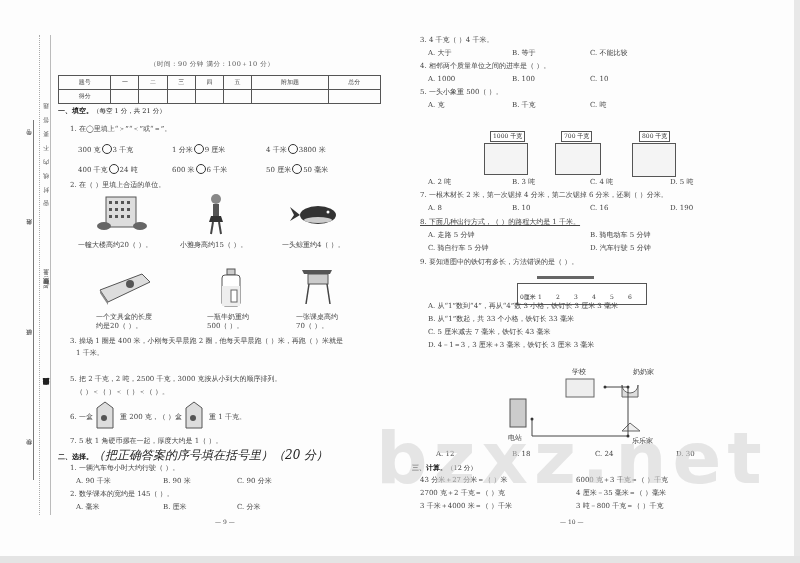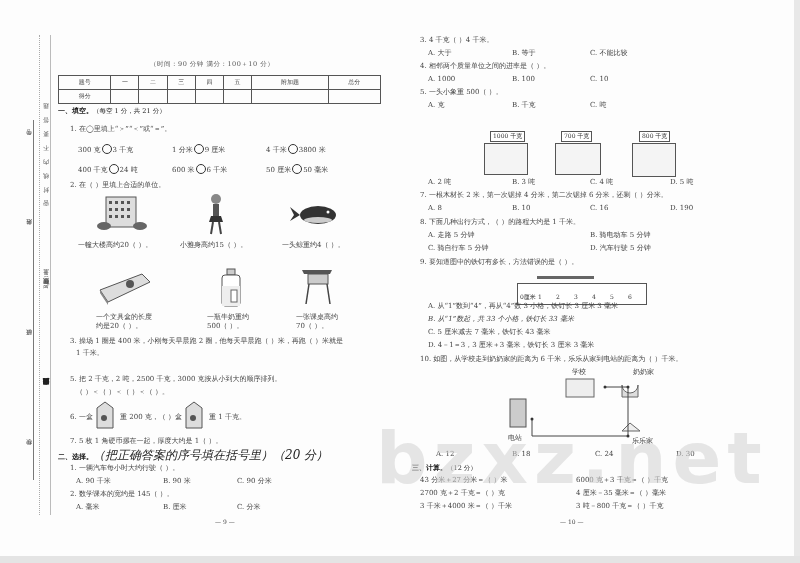--- a/index.html
+++ b/index.html
@@ -195,43 +195,42 @@
 
   <div class="t" style="left:428px;top:178px;">A. 2 吨</div>
   <div class="t" style="left:512px;top:178px;">B. 3 吨</div>
   <div class="t" style="left:590px;top:178px;">C. 4 吨</div>
   <div class="t" style="left:670px;top:178px;">D. 5 吨</div>
   <div class="t" style="left:420px;top:191px;">7. 一根木材长 2 米，第一次锯掉 4 分米，第二次锯掉 6 分米，还剩（      ）分米。</div>
   <div class="t" style="left:428px;top:204px;">A. 8</div>
   <div class="t" style="left:512px;top:204px;">B. 10</div>
   <div class="t" style="left:590px;top:204px;">C. 16</div>
   <div class="t" style="left:670px;top:204px;">D. 190</div>
-  <div class="t" style="left:420px;top:218px;">8. 下面几种出行方式，（      ）的路程大约是 1 千米。</div>
+  <div class="t" style="left:420px;top:218px;text-decoration:underline;">8. 下面几种出行方式，（      ）的路程大约是 1 千米。</div>
   <div class="t" style="left:428px;top:231px;">A. 走路 5 分钟</div>
   <div class="t" style="left:590px;top:231px;">B. 骑电动车 5 分钟</div>
   <div class="t" style="left:428px;top:244px;">C. 骑自行车 5 分钟</div>
   <div class="t" style="left:590px;top:244px;">D. 汽车行驶 5 分钟</div>
   <div class="t" style="left:420px;top:258px;">9. 要知道图中的铁钉有多长，方法错误的是（      ）。</div>
 
   <div class="nail"></div>
   <div class="ruler">
     <span style="left:2px;">0厘米</span>
     <span style="left:20px;">1</span>
     <span style="left:38px;">2</span>
     <span style="left:56px;">3</span>
     <span style="left:74px;">4</span>
     <span style="left:92px;">5</span>
     <span style="left:110px;">6</span>
   </div>
 
   <div class="t" style="left:428px;top:302px;">A. 从“1”数到“4”，再从“4”数 3 小格，铁钉长 3 厘米 3 毫米</div>
-  <div class="t" style="left:428px;top:315px;font-style:italic;">B. 从“1”数起，共 33 个小格，铁钉长 33 毫米</div>
+  <div class="t" style="left:428px;top:315px;">B. 从“1”数起，共 33 个小格，铁钉长 33 毫米</div>
   <div class="t" style="left:428px;top:328px;">C. 5 厘米减去 7 毫米，铁钉长 43 毫米</div>
   <div class="t" style="left:428px;top:341px;">D. 4－1＝3，3 厘米＋3 毫米，铁钉长 3 厘米 3 毫米</div>
-  <div class="t" style="left:420px;top:355px;">10. 如图，从学校走到奶奶家的距离为 6 千米，乐乐从家到电站的距离为（      ）千米。</div>
 
   <div class="t" style="left:572px;top:368px;">学校</div>
   <div class="t" style="left:633px;top:368px;">奶奶家</div>
   <svg class="pic" style="left:500px;top:375px;" width="140" height="70">
     <rect x="66" y="4" width="28" height="18" fill="#eee" stroke="#666"></rect>
     <path d="M138 10 A8 8 0 0 1 122 10 L122 22 L138 22 Z" fill="#ddd" stroke="#666"></path>
     <rect x="10" y="24" width="16" height="28" fill="#ccc" stroke="#555"></rect>
     <path d="M122 56 L130 48 L140 56 Z" fill="#eee" stroke="#666"></path>
     <polyline points="105,12 128,12 128,61 32,61 32,44" fill="none" stroke="#444" stroke-width="1"></polyline>
     <circle cx="105" cy="12" r="1.5" fill="#333"></circle>

